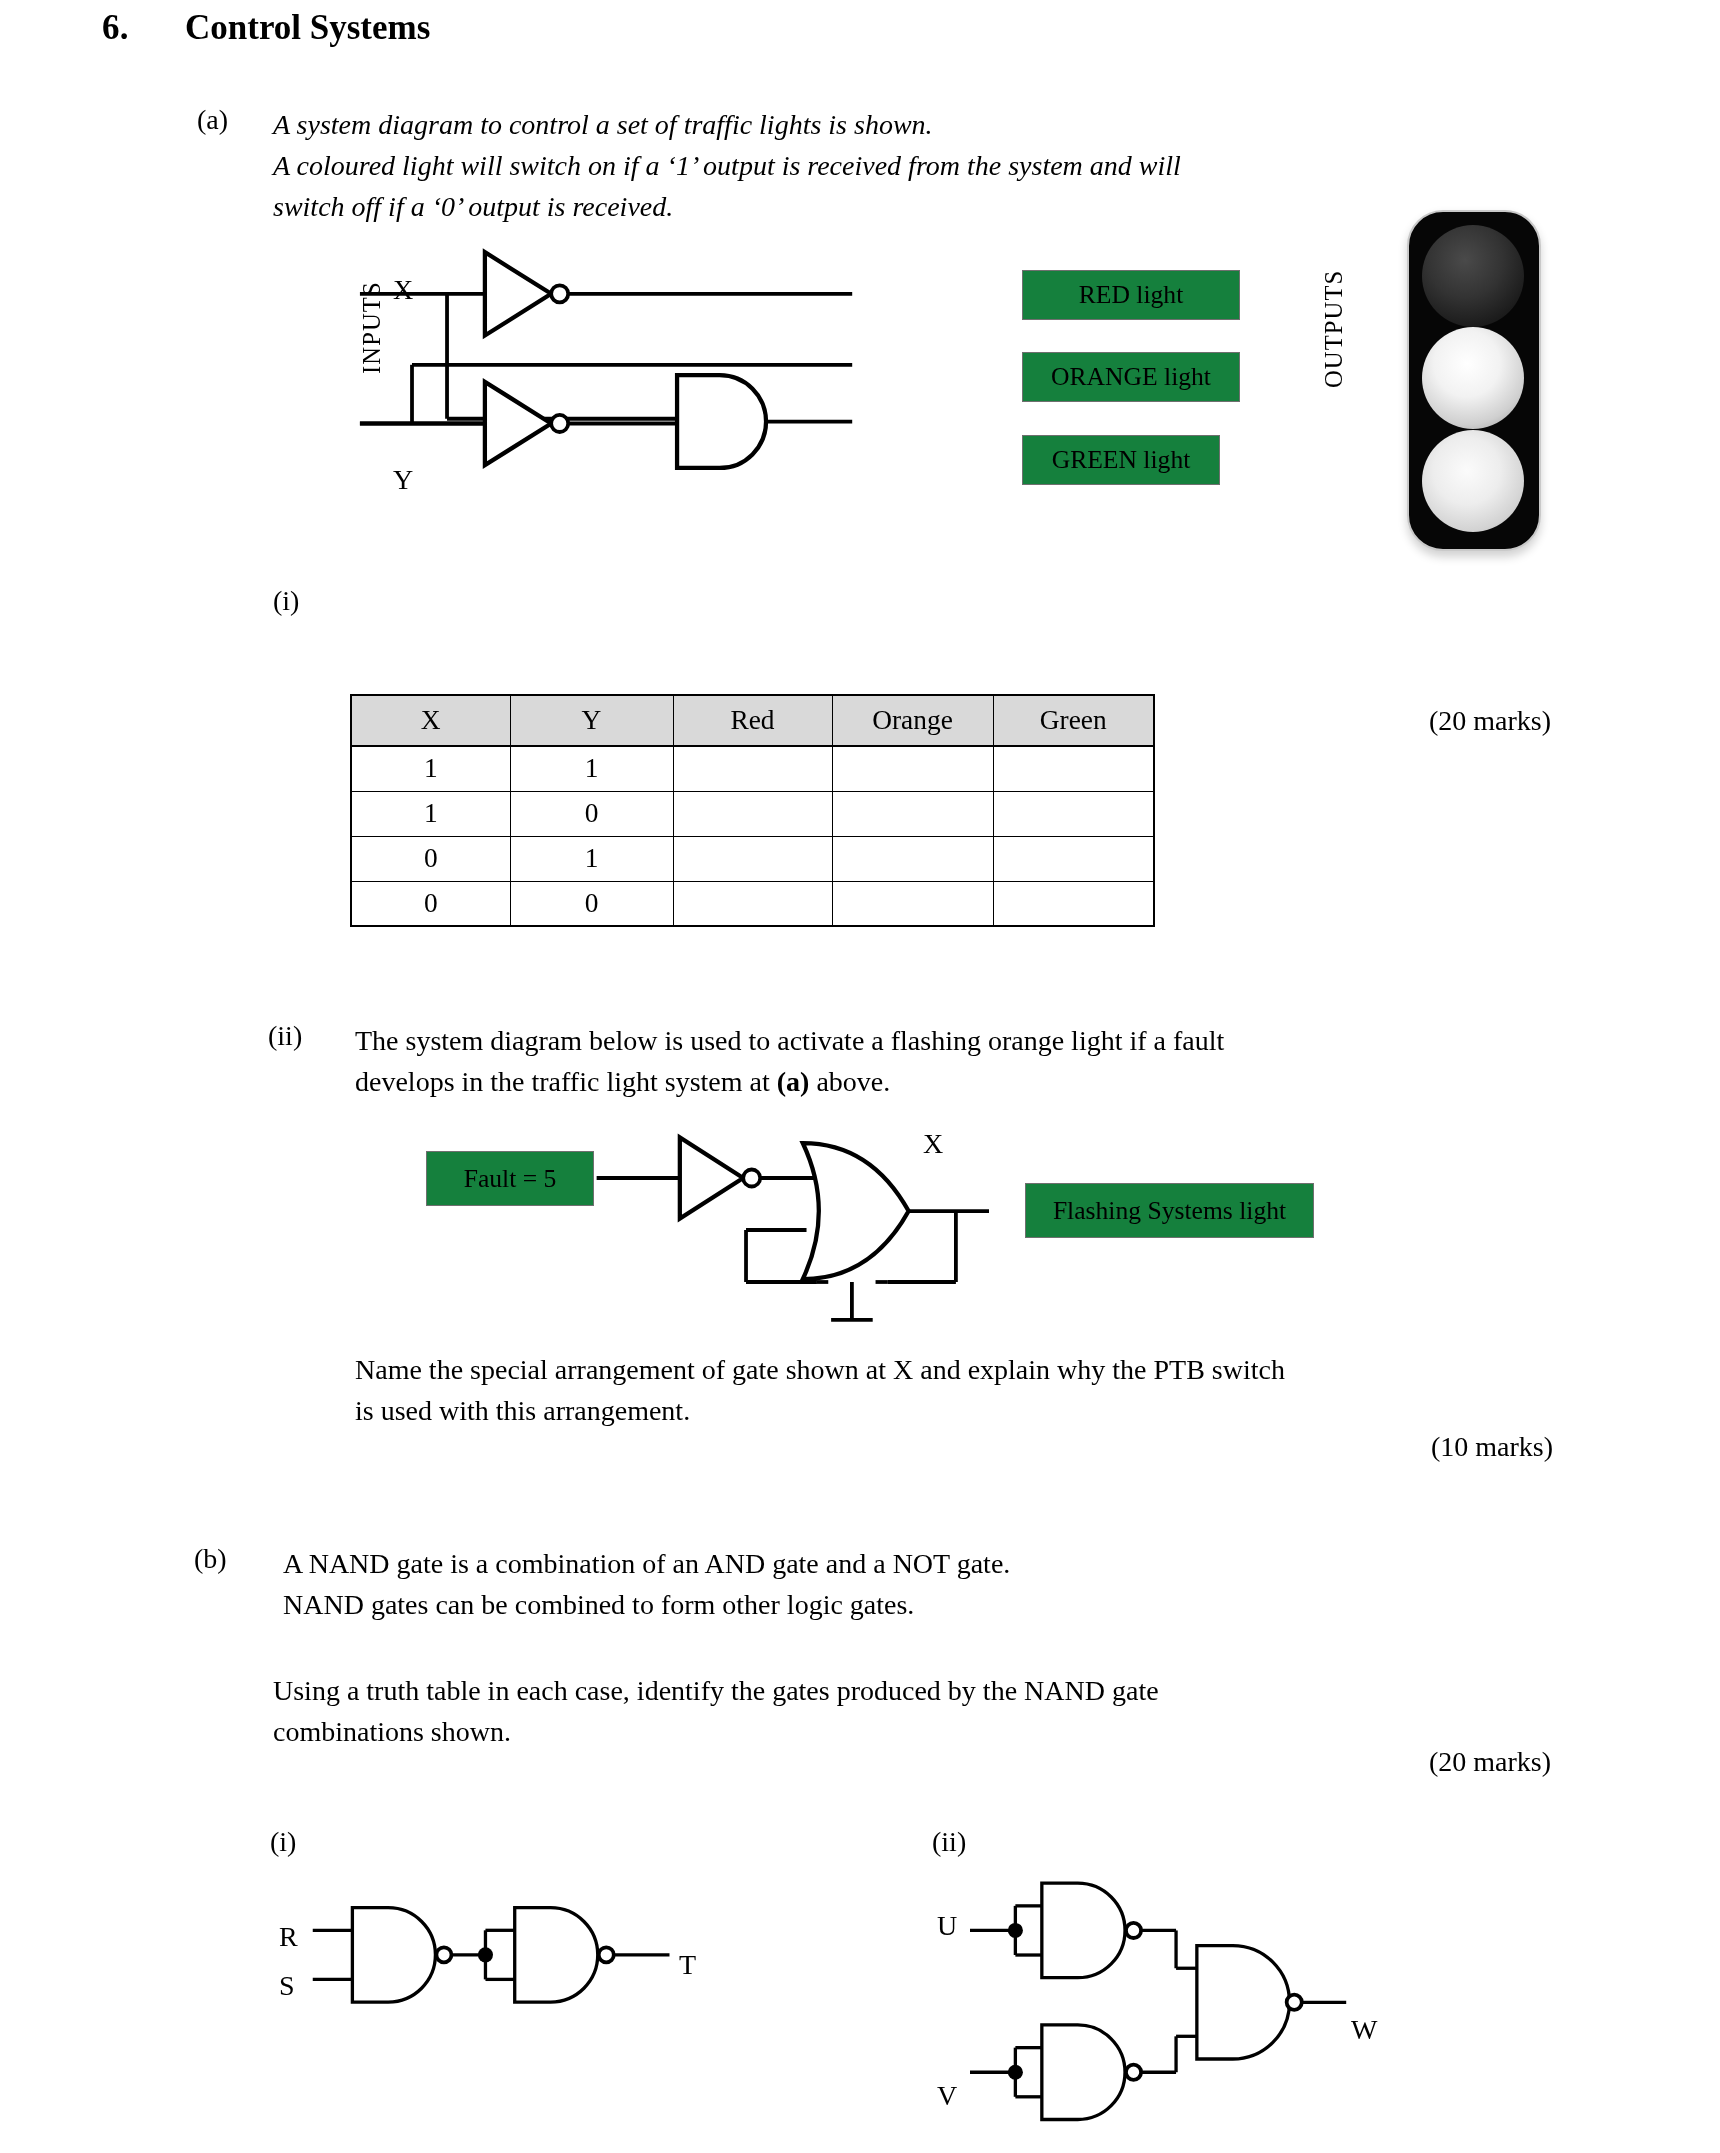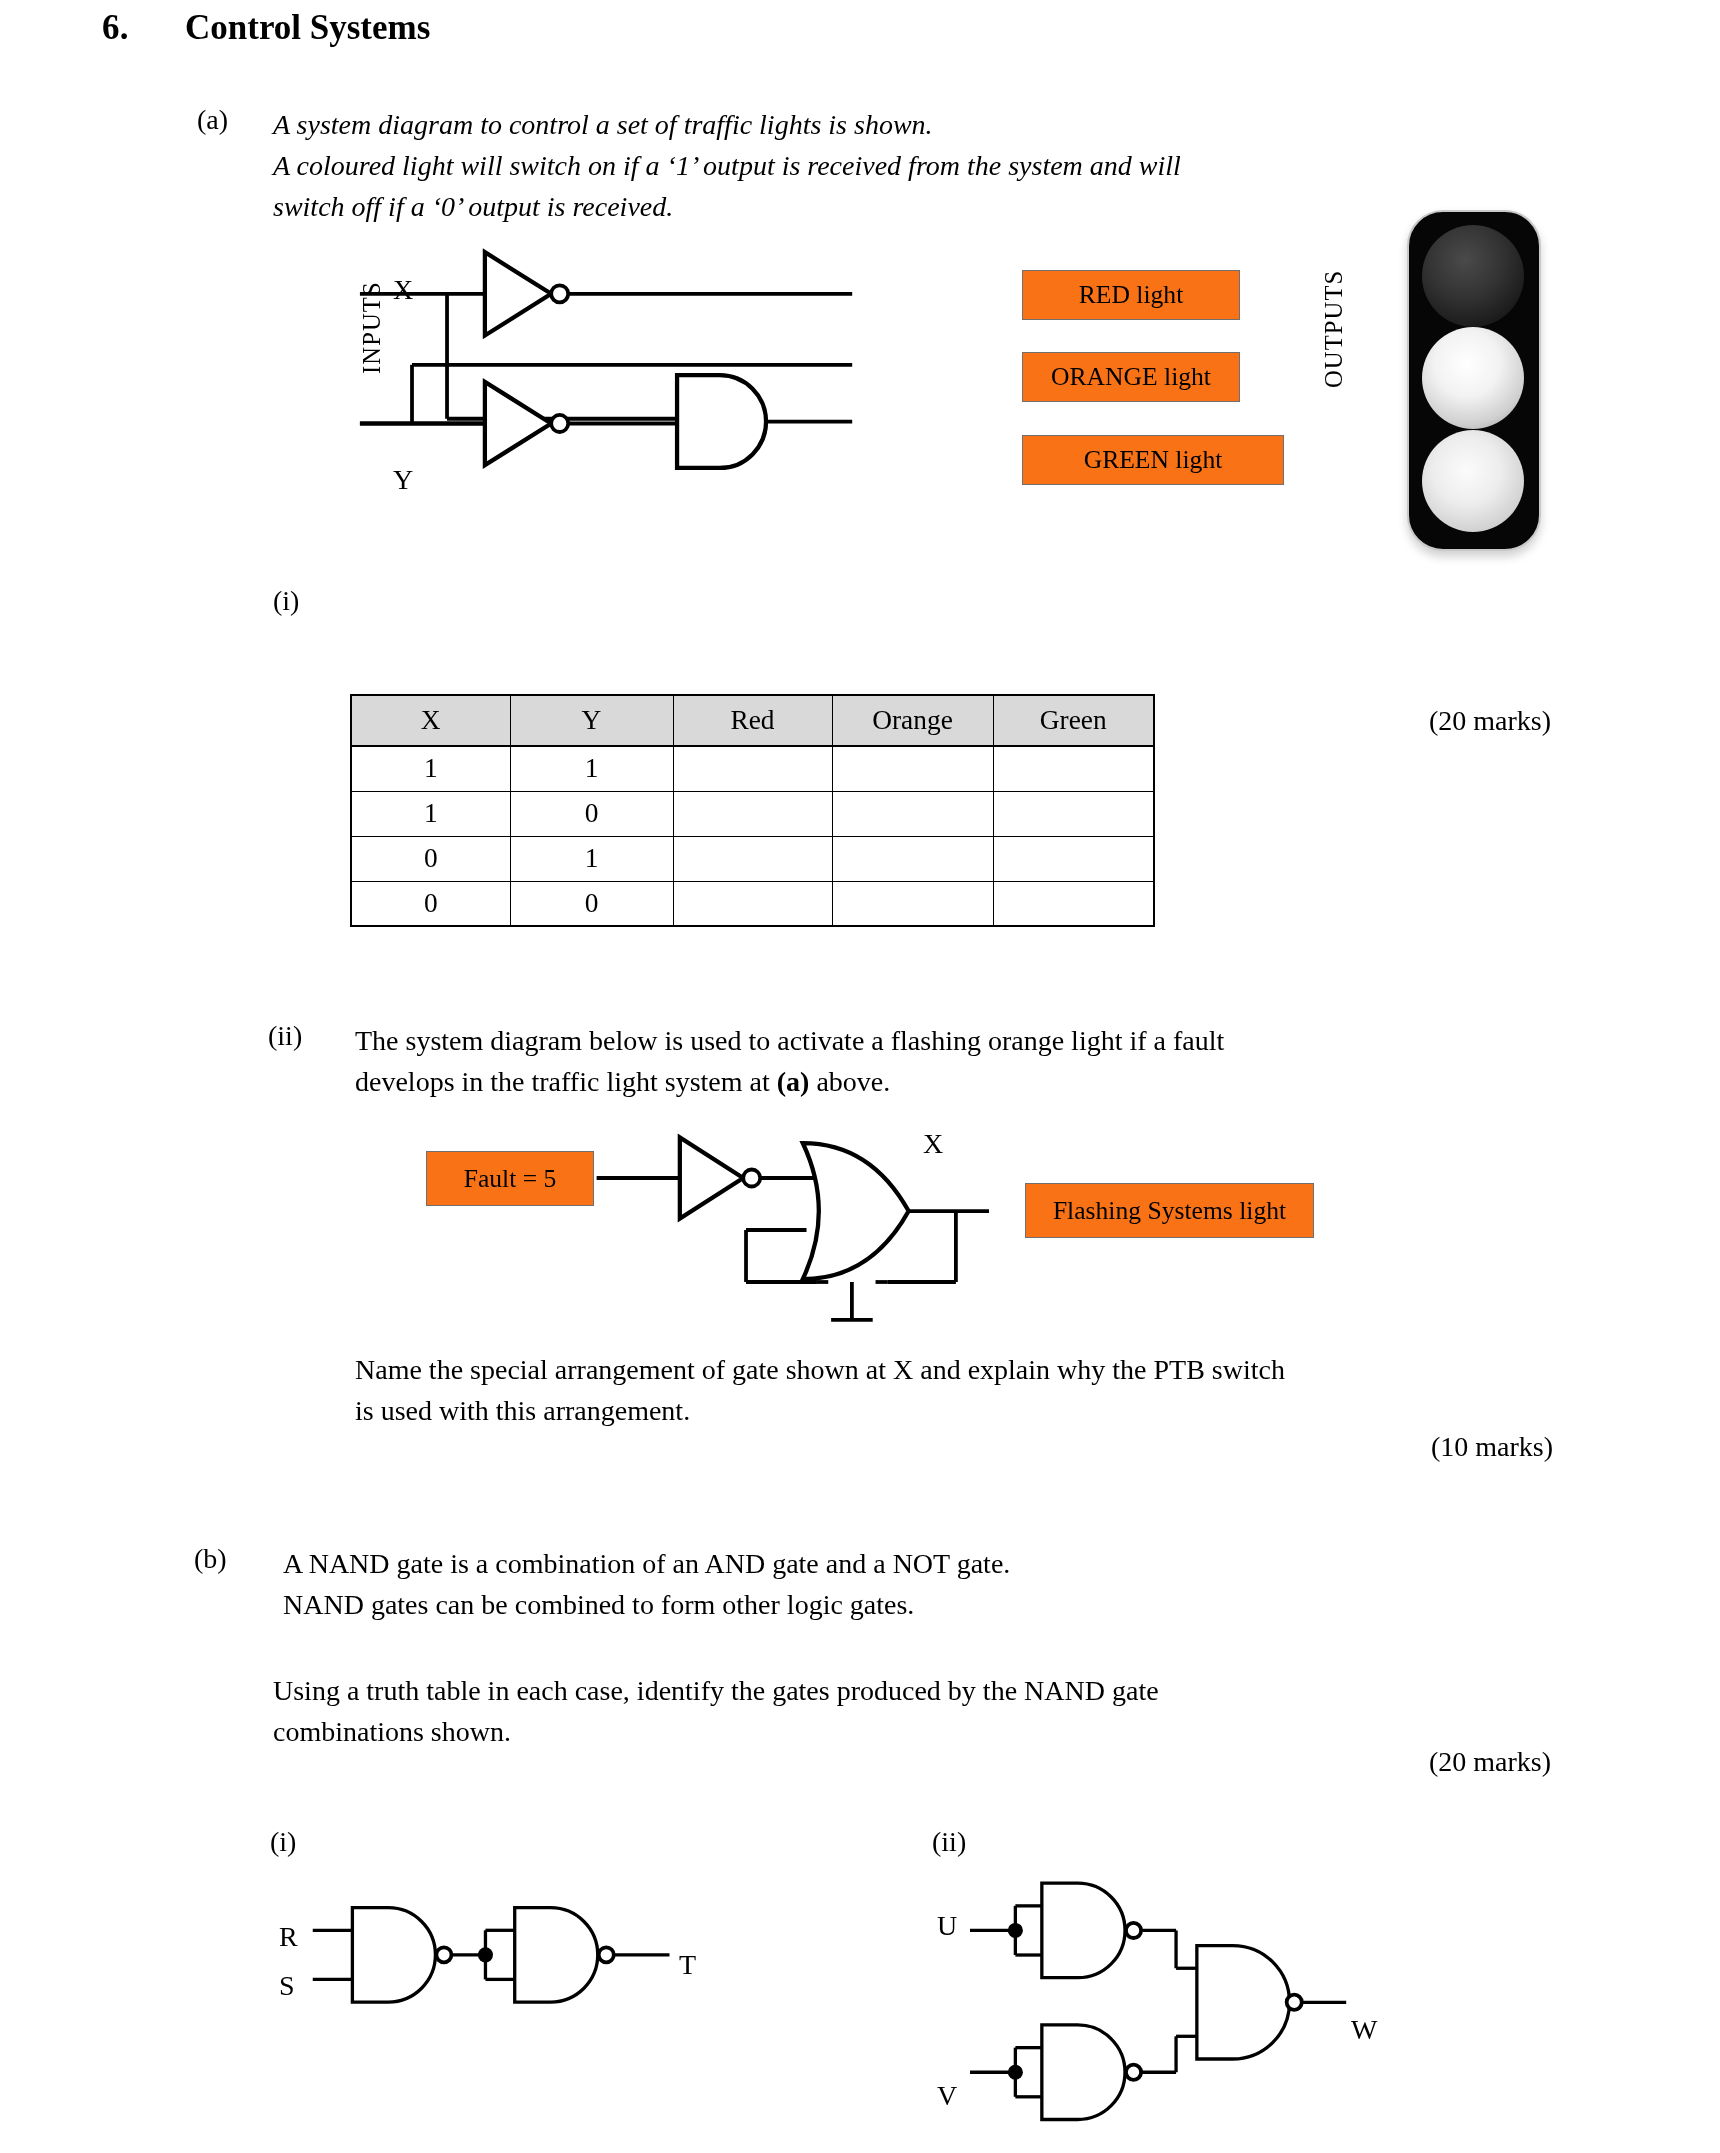--- a/index.html
+++ b/index.html
@@ -54,21 +54,21 @@
     font-size: 24.6px;
     letter-spacing: 1.1px;
     transform: rotate(-90deg);
     transform-origin: left top;
     white-space: nowrap;
   }
 
   
   .iobox {
     border: 0.9px solid #6f6f6f;
-    background: #f97316;
+    background: #15803d;
     font-size: 25.6px;
     display: flex;
     align-items: center;
     justify-content: center;
     box-sizing: border-box;
   }
 
   
   .tt {
     border-collapse: collapse;
@@ -163,21 +163,21 @@
     </svg>
   </div>
 
   <div class="abs vlabel" style="left:358px; top:374px;">INPUTS</div>
 
   <div class="abs" style="left:393px; top:274px; font-size:28px;">X</div>
   <div class="abs" style="left:393px; top:464px; font-size:28px;">Y</div>
 
   <div class="abs iobox" style="left:1022px; top:270px; width:218px; height:50px;">RED light</div>
   <div class="abs iobox" style="left:1022px; top:352px; width:218px; height:50px;">ORANGE light</div>
-  <div class="abs iobox" style="left:1022px; top:435px; width:262px; height:50px;">GREEN light</div>
+  <div class="abs iobox" style="left:1022px; top:435px; width:198px; height:50px;">GREEN light</div>
 
   <div class="abs vlabel" style="left:1320px; top:388px;">OUTPUTS</div>
 
   <div class="abs tl-body" style="left:1407px; top:210px; width:134px; height:341px;">
     <div class="lamp lamp-top" style="top:13.2px; width:102px; height:102px;"></div>
     <div class="lamp lamp-mid" style="top:115px; width:102px; height:102px;"></div>
     <div class="lamp lamp-bot" style="top:218px; width:102px; height:102px;"></div>
   </div>
 
   <div class="abs roman-label" style="left:273px; top:585px;">(i)</div>

